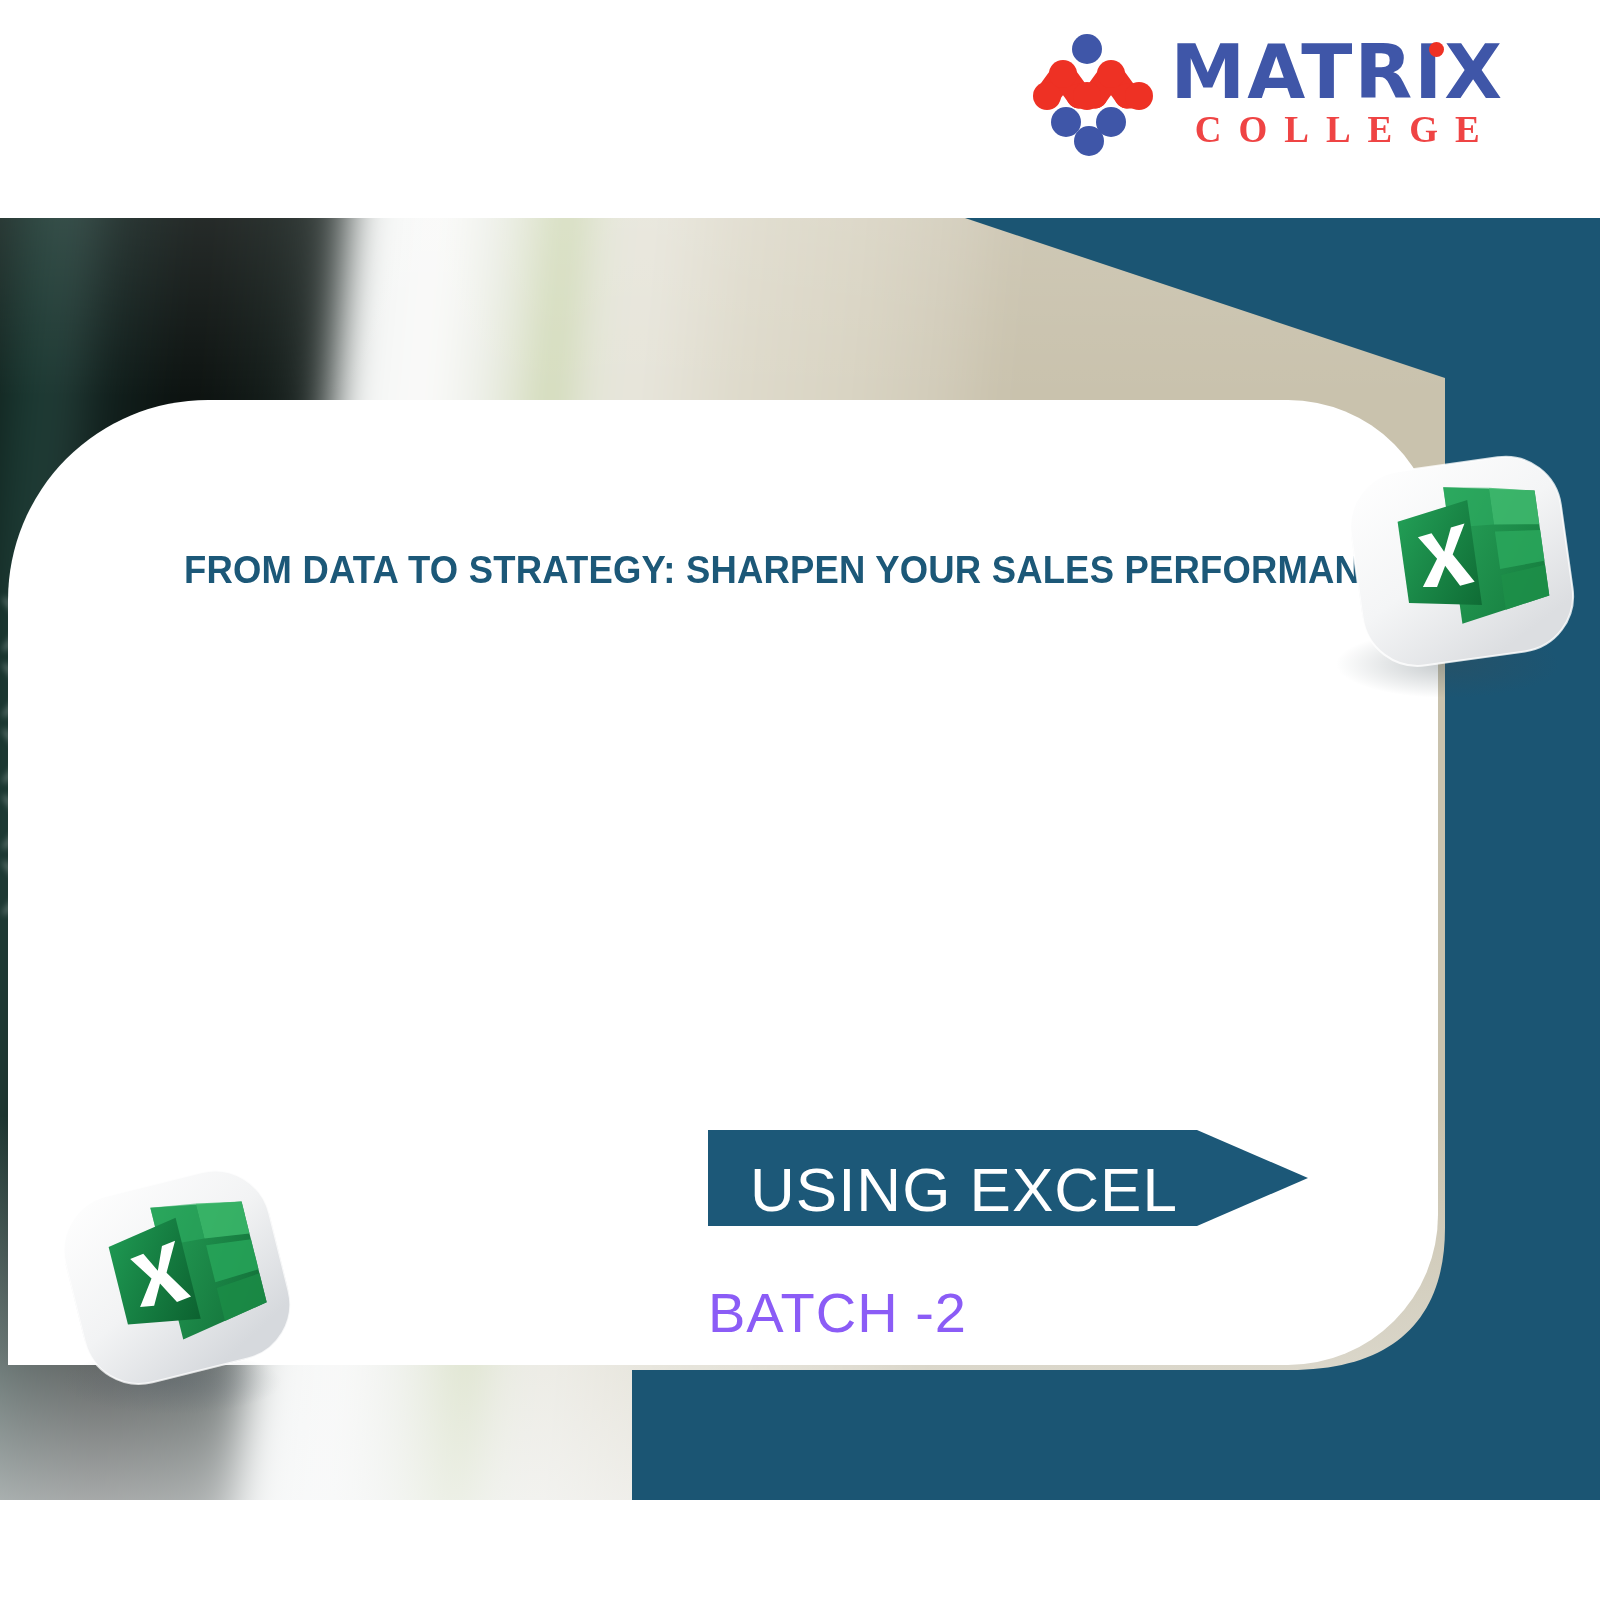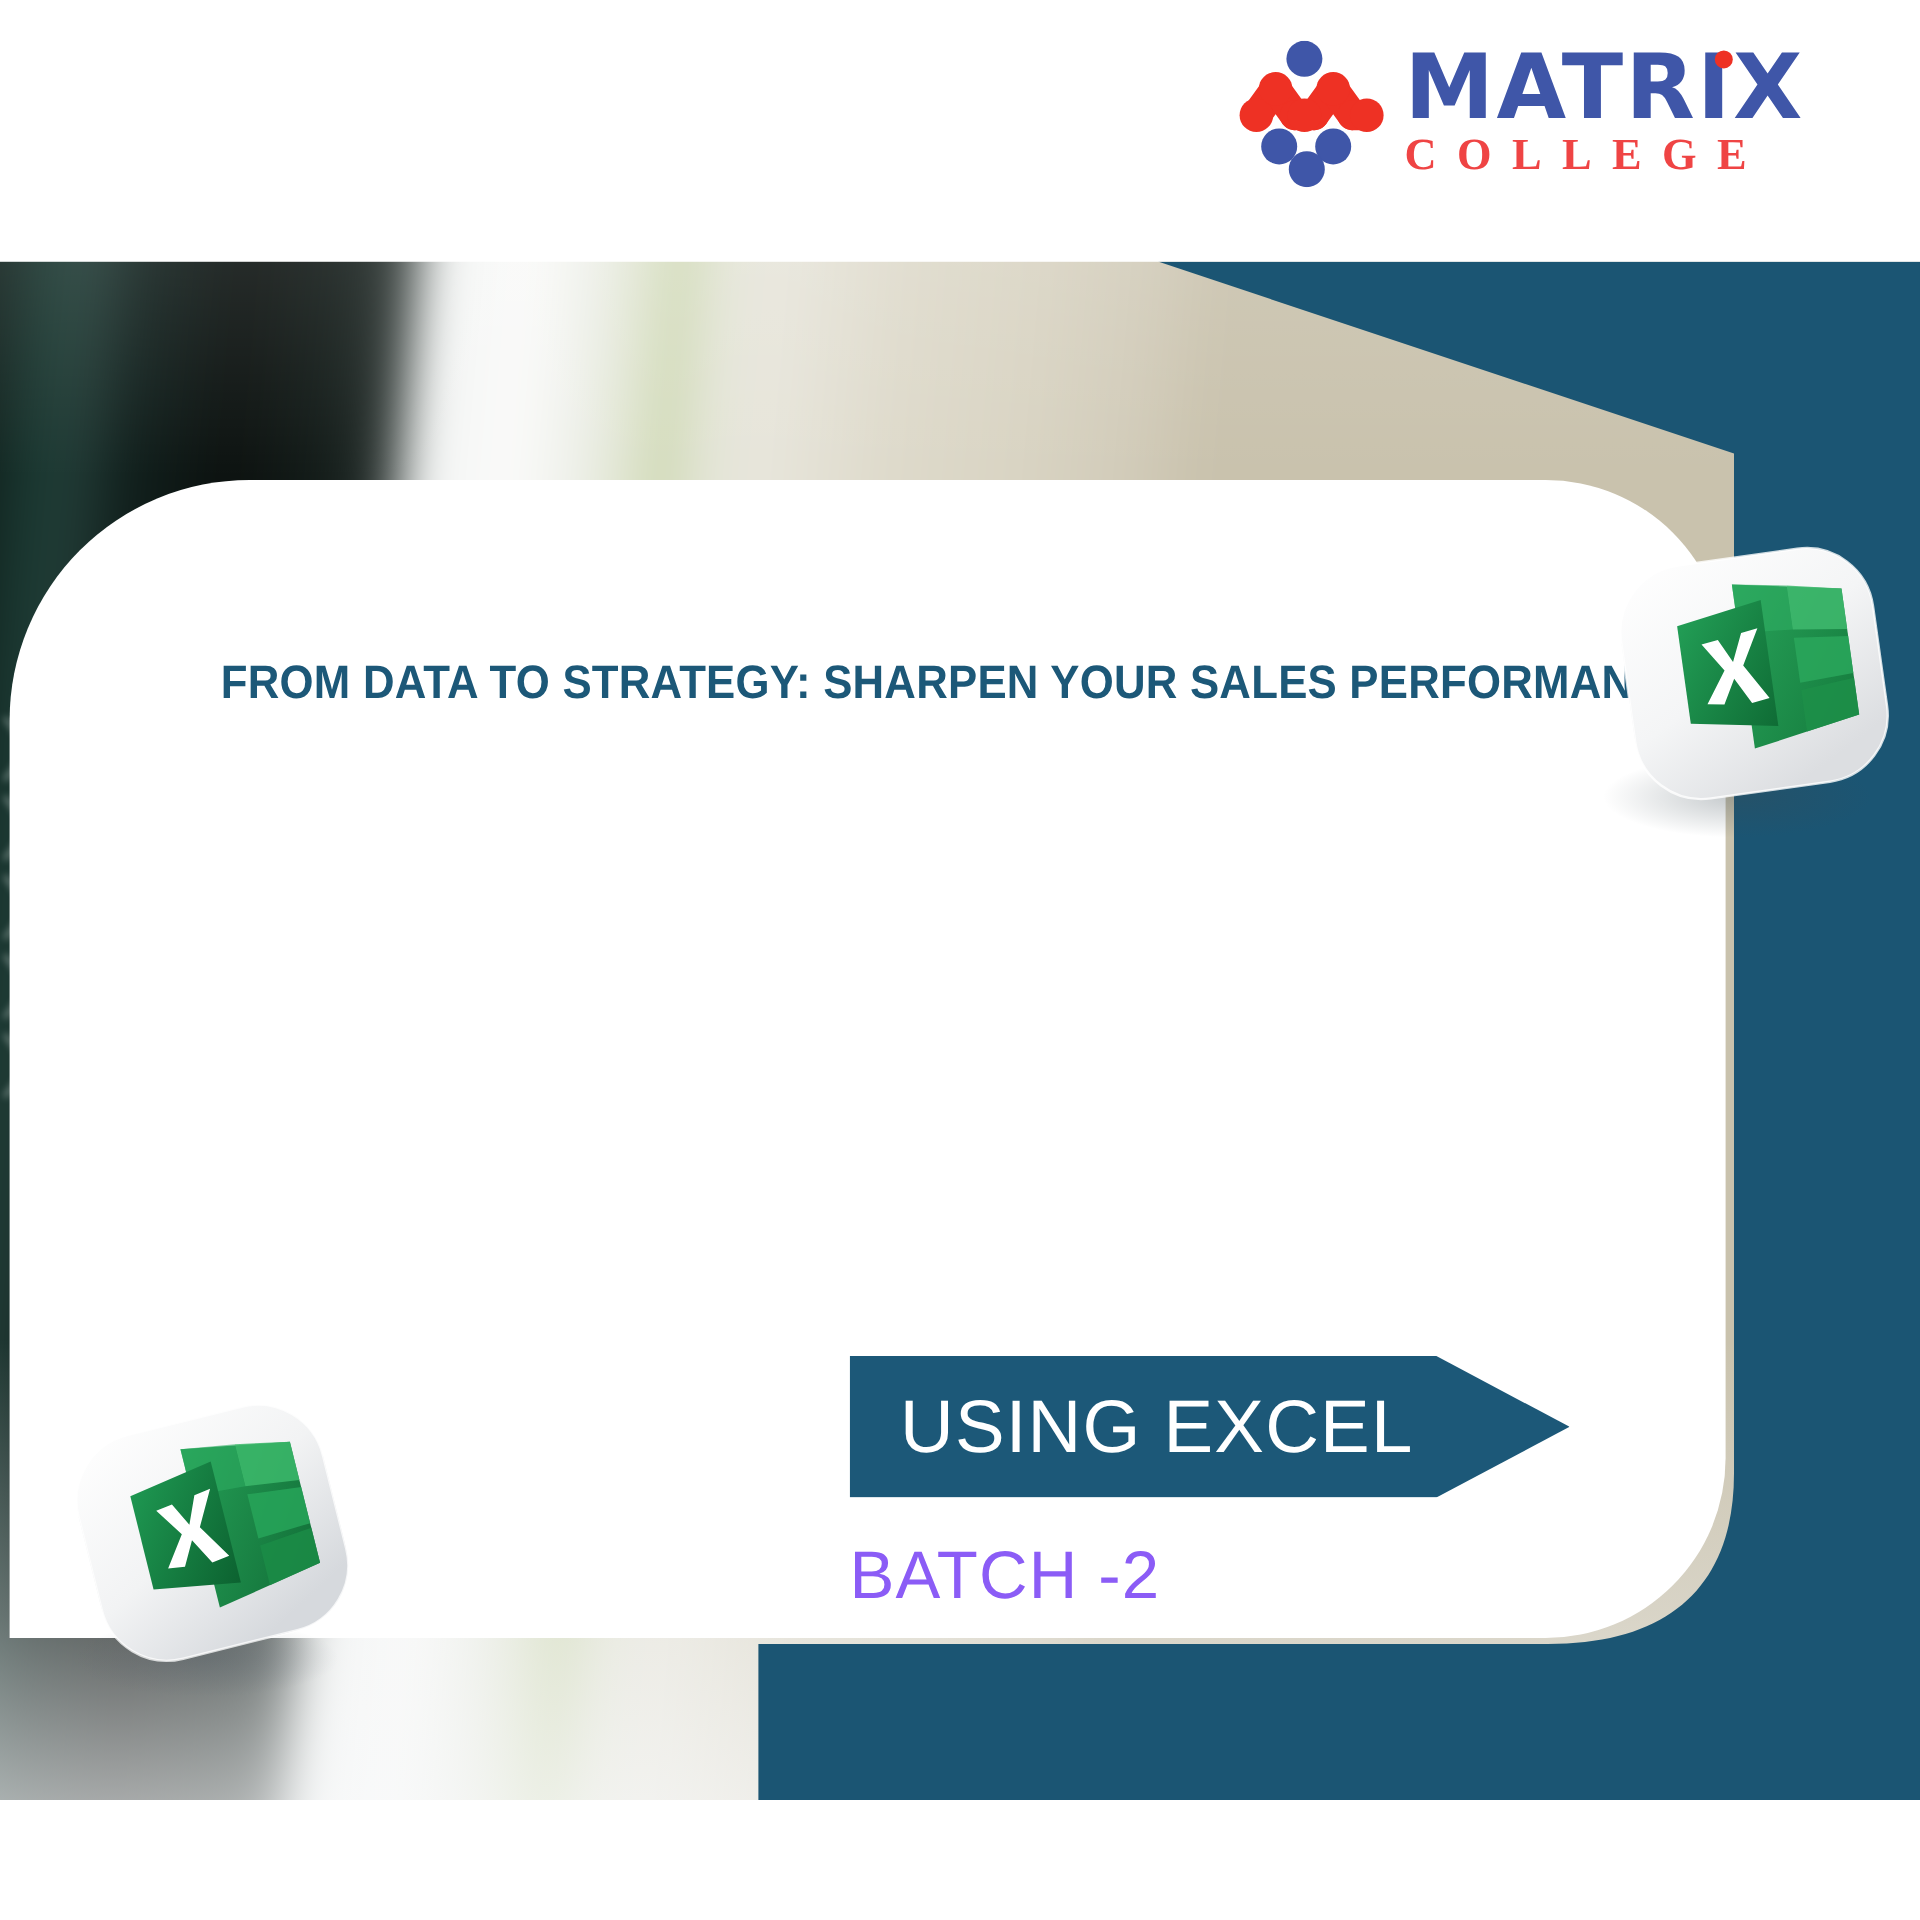--- a/index.html
+++ b/index.html
@@ -40,20 +40,21 @@
 
   .logo-mark {
     width: 128px;
     height: 122px;
     flex: 0 0 auto;
   }
 
   .logo-words {
     display: flex;
     flex-direction: column;
+    align-items: center;
     padding-top: 4px;
   }
 
   .logo-matrix {
     font-family: "DejaVu Sans", sans-serif;
     font-size: 75px;
     font-weight: bold;
     letter-spacing: 2px;
     color: #3f56a8;
     line-height: 0.92;
@@ -199,21 +200,21 @@
     transform: scaleX(0.84);
     transform-origin: left top;
   }
 
   
   .arrow-banner {
     position: absolute;
     left: 700px;
     top: 730px;
     width: 600px;
-    height: 118px;
+    height: 96px;
   }
   .arrow-shape {
     position: absolute;
     inset: 0;
     background: #1c5878;
     clip-path: polygon(0 0, 81.5% 0, 100% 50%, 81.5% 100%, 0 100%);
   }
   .arrow-label {
     position: absolute;
     left: 42px;

